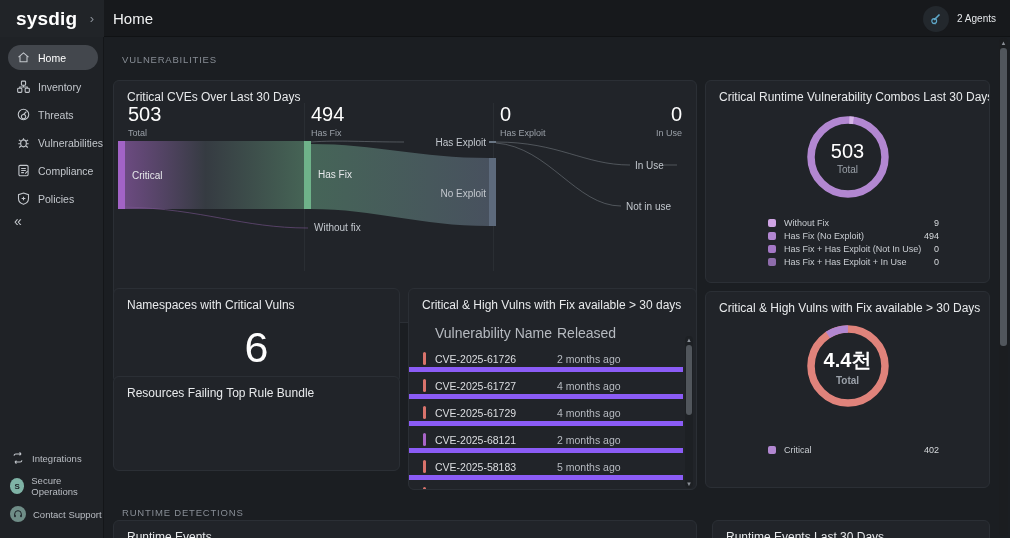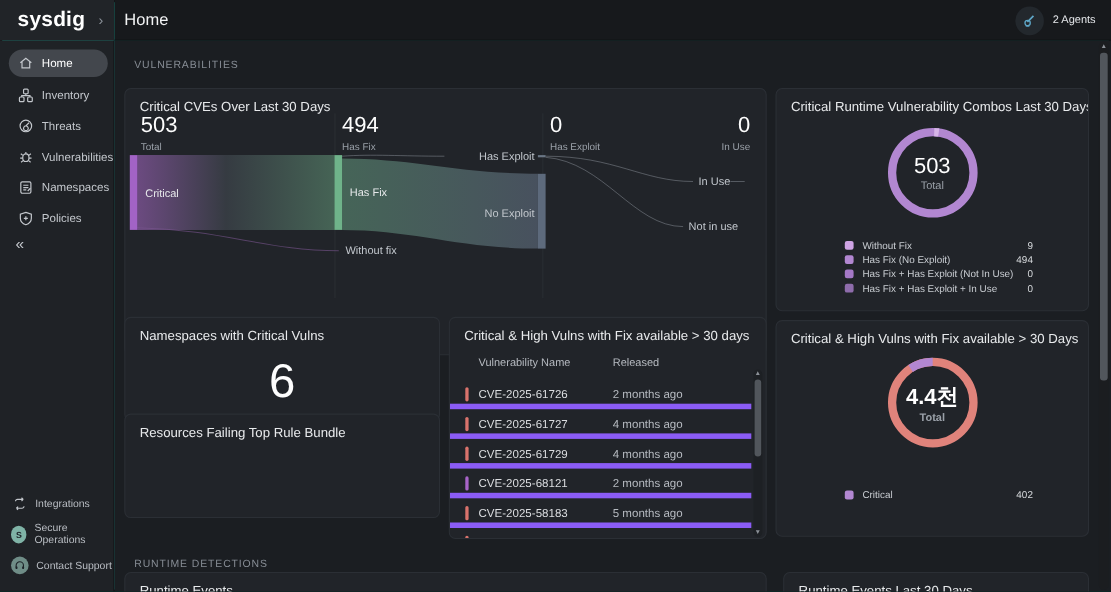--- a/index.html
+++ b/index.html
@@ -1,17 +1,17 @@
 <!DOCTYPE html>
 <html><head>
 <meta charset="utf-8">
 <style>
   * { margin:0; padding:0; box-sizing:border-box; }
   body { background:#000; font-family:"Liberation Sans", sans-serif; -webkit-font-smoothing:antialiased; }
-  #screen { position:relative; width:1010px; height:538px; background:#14b8a6; overflow:hidden;
+  #screen { position:relative; width:1010px; height:538px; background:#14532d; overflow:hidden;
             outline:2px solid #000; outline-offset:-2px; }
 
   
   .logo-area { position:absolute; left:0; top:0; width:104px; height:37px; background:#212428;
                display:flex; align-items:center; padding:0 10px 0 16px; }
   .logo-text { color:#fff; font-size:19px; font-weight:bold; letter-spacing:.2px; flex:1; }
   .logo-chevron { color:#8a9098; font-size:13px; }
   .topbar { position:absolute; left:104px; top:0; width:906px; height:37px; background:#17191c;
             border-bottom:1px solid #101214; }
   .page-title { position:absolute; left:9px; top:10px; color:#f2f3f4; font-size:15px; }
@@ -59,21 +59,21 @@
   .legend-swatch { width:8px; height:8px; border-radius:2px; flex:0 0 8px; }
   .legend-label { flex:1; color:#c9cdd2; font-size:9px; white-space:nowrap; }
   .legend-value { color:#d7dadd; font-size:9px; }
 
   
   .big-panel { display:flex; flex-direction:column; }
   .big-panel .panel-title { position:static; padding:9px 0 0 13px; }
   .big-number { flex:1; display:flex; align-items:center; justify-content:center; color:#fdfdfd; font-size:43px; }
 
   
-  .tbl-head { position:absolute; top:36px; left:0; right:0; height:16px; color:#b6bac0; font-size:10px; }
+  .tbl-head { position:absolute; top:36px; left:0; right:0; height:16px; color:#b6bac0; font-size:14px; }
   .th-name { position:absolute; left:26px; } .th-released { position:absolute; left:148px; }
   .tbl-rows { position:absolute; top:56px; left:0; right:13px; }
   .tbl-row { position:relative; height:27px; border-bottom:5px solid #8b5cf6; cursor:pointer; }
   .sev-bar { position:absolute; left:14px; top:7px; width:3px; height:13px; border-radius:2px; }
   .cell-name { position:absolute; left:26px; top:8px; color:#dcdee1; font-size:10.5px; }
   .cell-released { position:absolute; left:148px; top:8px; color:#b6bac0; font-size:10.5px; }
 
   
   .v-scroll { position:absolute; border-radius:4px; }
   .v-thumb { position:absolute; left:1px; right:1px; background:#51565c; border-radius:3px; }
@@ -141,21 +141,21 @@
       </span>
       <span>Vulnerabilities</span>
     </div>
     <div class="nav-item" style="top:121px;">
       <span class="nav-icon">
         <svg width="15" height="15" viewBox="0 0 18 18">
             <rect x="3.5" y="2.8" width="11" height="12.4" rx="1.5"></rect>
             <path d="M6.2 6.5 H11.8 M6.2 9 H11.8 M6.2 11.5 H9.5 M11 12.8 L14 9.8"></path>
           </svg>
       </span>
-      <span>Namespaces</span>
+      <span>Compliance</span>
     </div>
     <div class="nav-item" style="top:149px;">
       <span class="nav-icon">
         <svg width="15" height="15" viewBox="0 0 18 18">
             <path d="M9 2.5 L15 4.5 V9 C15 12.8 12.3 15 9 16 C5.7 15 3 12.8 3 9 V4.5 Z"></path>
             <path d="M9 6.8 V11.2 M6.8 9 H11.2"></path>
           </svg>
       </span>
       <span>Policies</span>
     </div>

